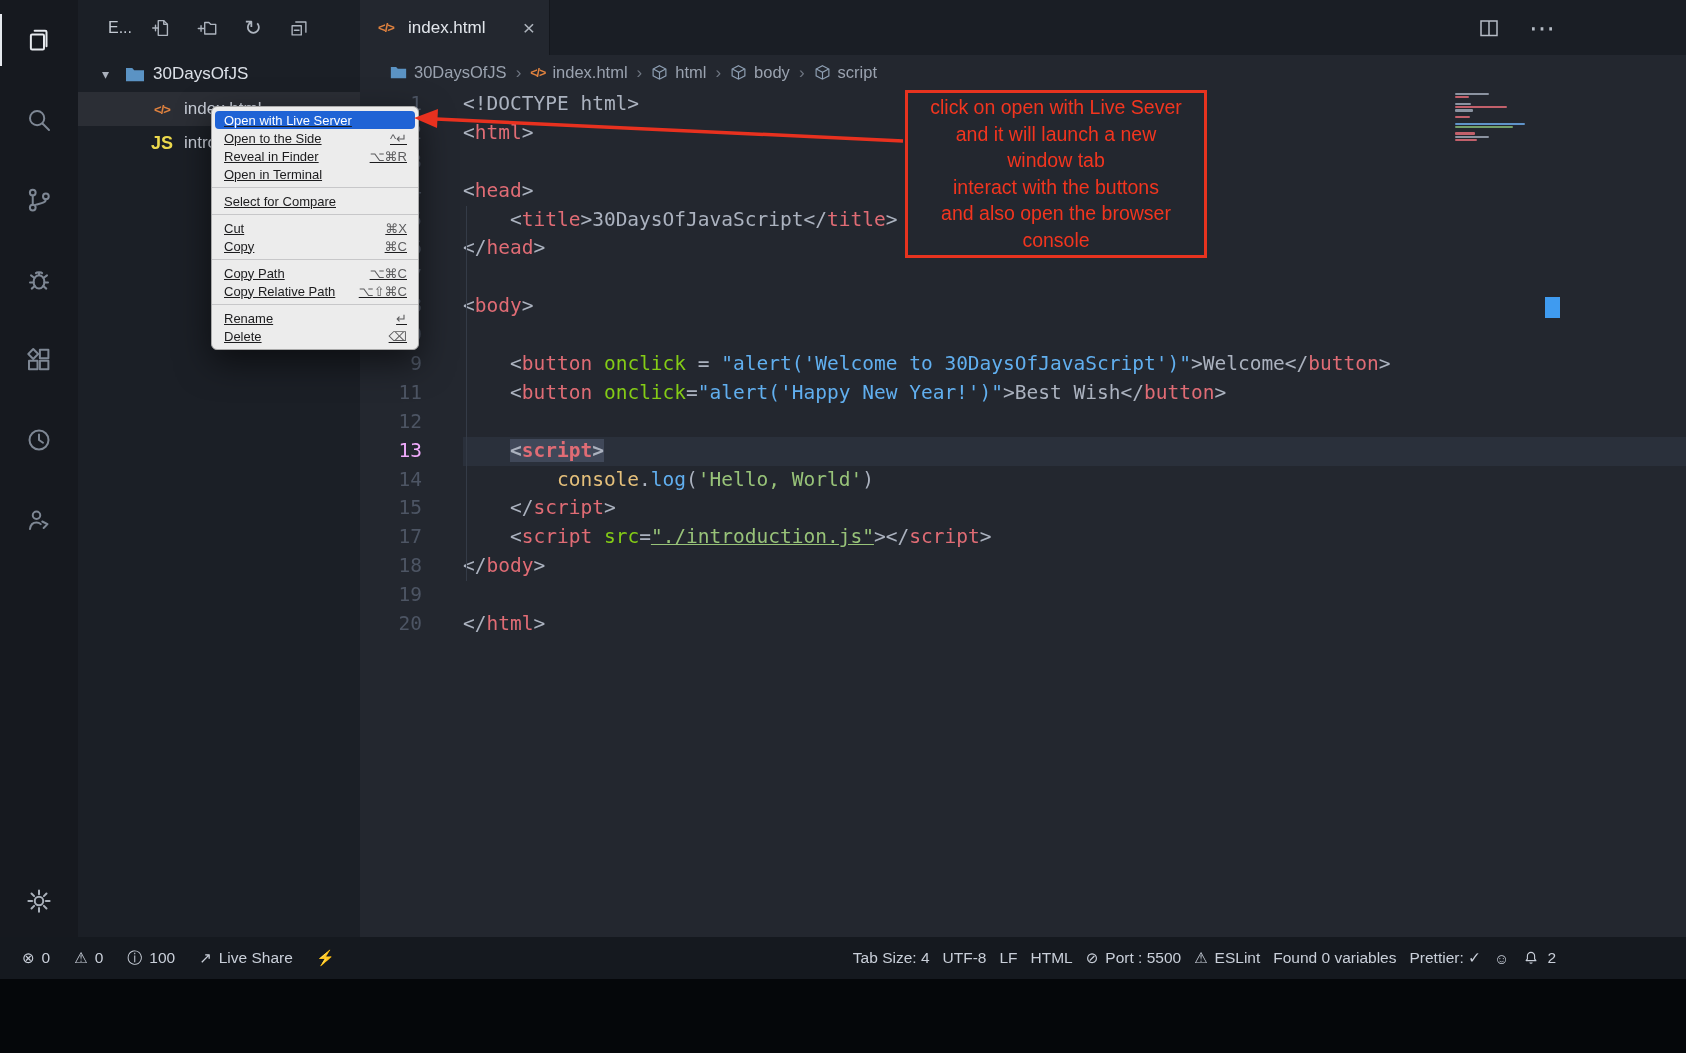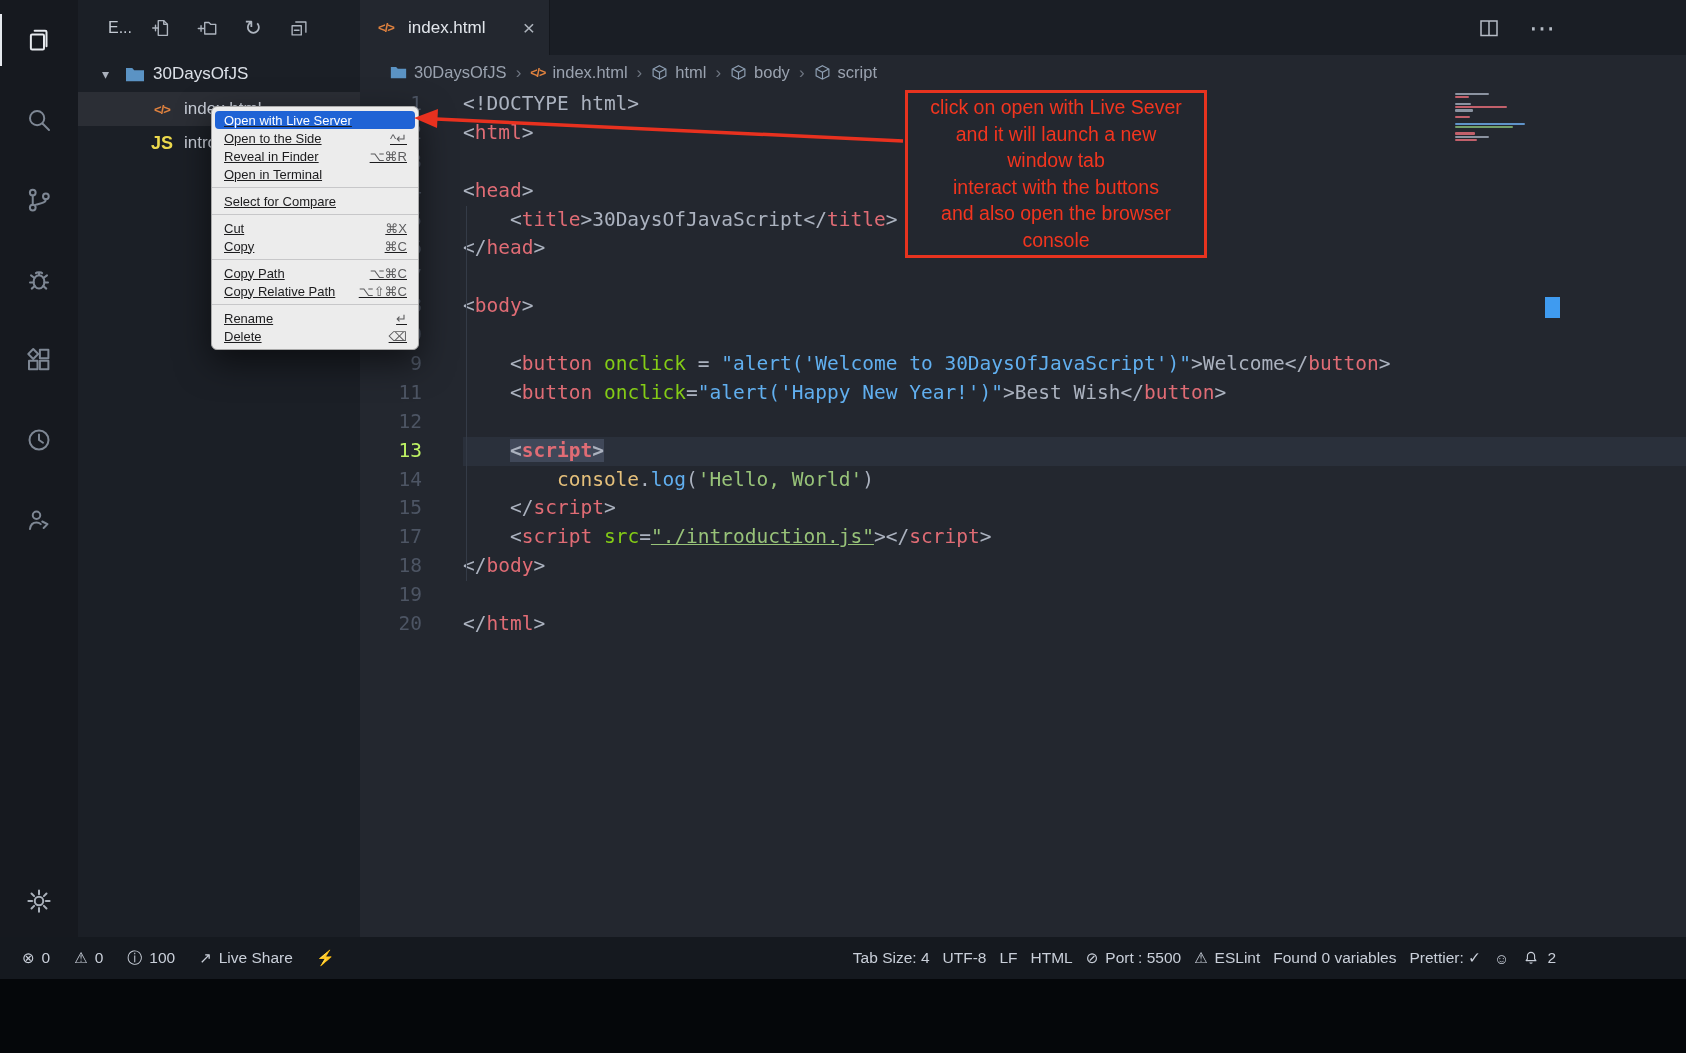--- a/index.html
+++ b/index.html
@@ -45,21 +45,21 @@
   .bc-item{display:flex;align-items:center;gap:7px;cursor:pointer;}
   .bc-sep{color:#6f7682;font-size:17px;margin:0 9px;}
   .bc-code{color:#e0823f;font-weight:bold;font-size:12.5px;letter-spacing:-1px;}
   .bc-svg{width:17px;height:17px;}
 
   .editor{position:absolute;top:90px;left:0;right:0;bottom:0;font-family:"DejaVu Sans Mono",monospace;font-size:19.5px;}
   .code-line{display:flex;height:28.9px;line-height:28.9px;}
   .gutter{width:78px;box-sizing:border-box;text-align:right;padding-right:16px;color:#4d5564;flex:none;}
   .code-text{margin-left:25px;white-space:pre;flex:1;}
   .code-line.active .code-text{background:#2a303b;font-weight:bold;}
-  .code-line.active .gutter{color:#bef264;}
+  .code-line.active .gutter{color:#f0abfc;}
   .tk.fg{color:#abb2bf}.tk.tag{color:#e06c75}.tk.attr{color:#84cc16}
   .tk.sblue{color:#61afef}.tk.sgreen{color:#98c379}.tk.obj{color:#e5c07b}
   .tk.fn{color:#61afef}.tk.link{color:#98c379;text-decoration:underline;}
   .tk.occ{background:#404859;}
   .indent-guide{position:absolute;left:106px;top:115.6px;width:1px;height:375.7px;background:#343b47;}
   .minimap{position:absolute;left:1095px;top:3px;width:96px;height:52px;}
   .minimap i{display:block;height:2.2px;margin:0 0 1.1px auto;margin-left:0;border-radius:1px;}
   .ruler-mark{position:absolute;left:1185px;top:207px;width:15px;height:21px;background:#3f9bf0;}
 
   

